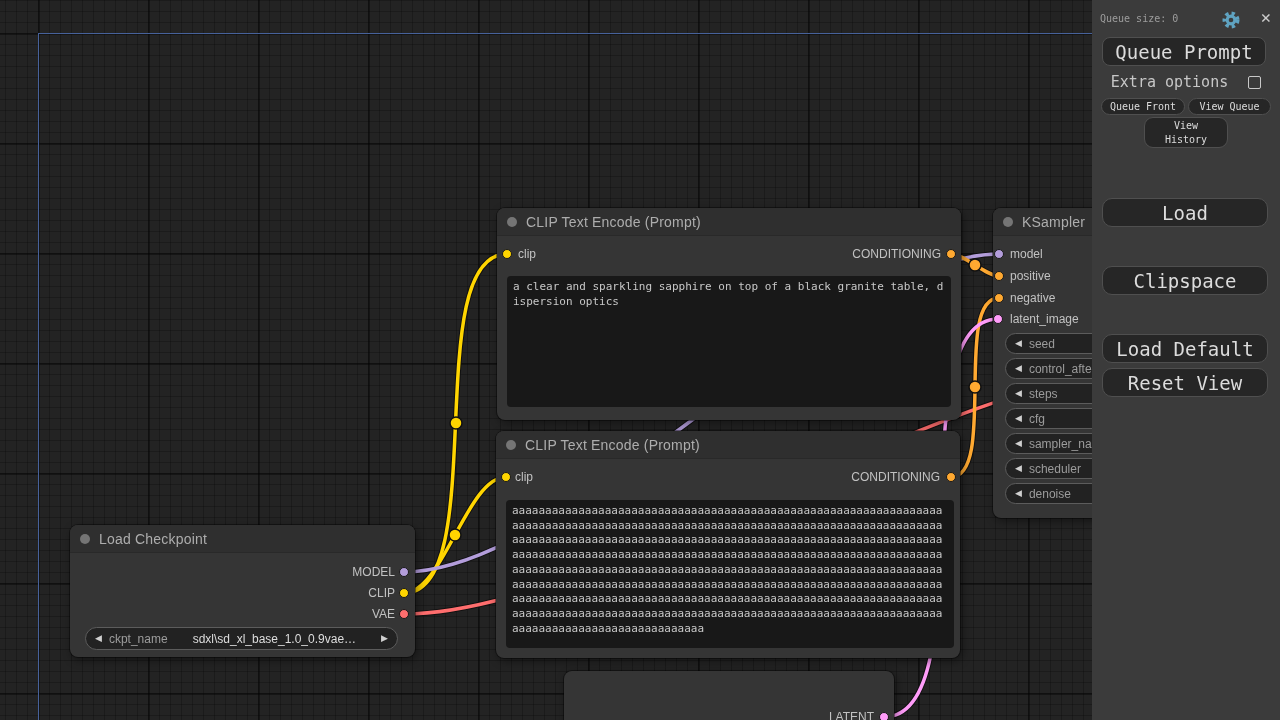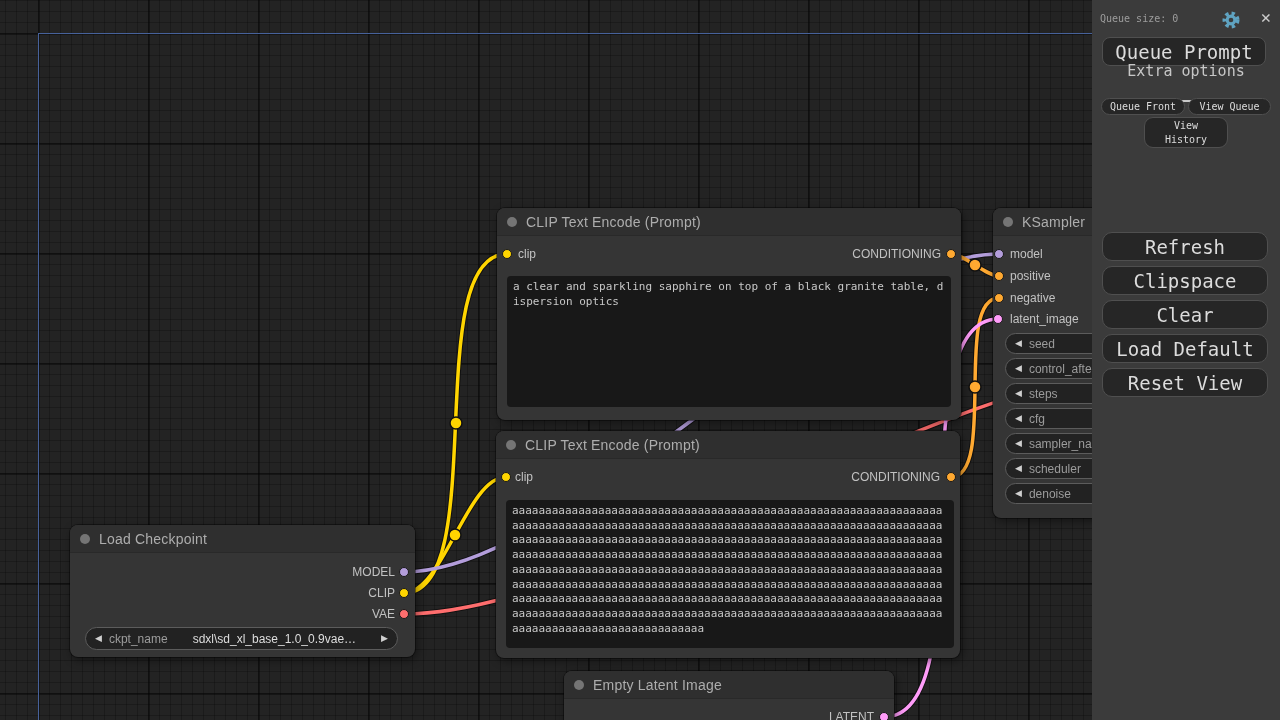--- a/index.html
+++ b/index.html
@@ -55,21 +55,21 @@
   #menu .btn { position:absolute; background:#262626; border:1px solid #4f4f4f;
     color:#dcdcdc; font-family:inherit; display:flex; align-items:center;
     justify-content:center; cursor:pointer; padding:0; }
   #queue-size { position:absolute; left:8px; top:13px; font-size:10px; color:#9d9d9d; }
   #gear { position:absolute; left:129px; top:10px; width:20px; height:20px; }
   #close-x { position:absolute; right:9px; top:9px; font-size:17px; color:#cccccc;
     line-height:1; cursor:pointer; }
   #queue-prompt { left:10px; top:37px; width:164px; height:29px; font-size:19px; border-radius:8px; }
   #extra-row { position:absolute; left:0; top:74px; width:100%; height:16px;
     display:flex; align-items:center; justify-content:center; gap:20px;
-    font-size:15px; color:#c7c7c7;flex-direction:column; }
+    font-size:15px; color:#c7c7c7; }
   #extra-checkbox { width:13px; height:13px; border:1.5px solid #c9c9c9;
     border-radius:2px; background:transparent; cursor:pointer; }
   #queue-front { left:9px;  top:98px; width:84px; height:17px; font-size:10px; border-radius:9px; }
   #view-queue  { left:96px; top:98px; width:83px; height:17px; font-size:10px; border-radius:9px; }
   #view-history{ left:52px; top:117px; width:84px; height:31px; font-size:10px;
     line-height:1.35; border-radius:9px; white-space:pre-line; text-align:center; }
   .big-btn { left:10px; width:166px; height:29px; font-size:19px; border-radius:10px; }
 </style>
 </head>
 <body>
@@ -171,24 +171,20 @@
       <span class="w-arrow">◀</span>
       <span class="w-label">scheduler</span>
     </div>
     <div class="widget-pill" style="left:12px;top:275px;width:250px;height:21px">
       <span class="w-arrow">◀</span>
       <span class="w-label">denoise</span>
     </div>
   </div>
 
   <div class="node" style="left:564px;top:671px;width:330px;height:120px">
-    <div class="node-title">
-      <span class="title-dot"></span>
-      <span>Empty Latent Image</span>
-    </div>
     <span class="slot-label out" style="right:20px;top:46px">LATENT</span>
   </div>
 
   <svg class="layer top" width="1280" height="720" viewBox="0 0 1280 720">
     <circle cx="507" cy="254" r="4.5" stroke="#1a1a1a" fill="#FFD500"></circle>
     <circle cx="951" cy="254" r="4.5" stroke="#1a1a1a" fill="#FFA931"></circle>
     <circle cx="506" cy="477" r="4.5" stroke="#1a1a1a" fill="#FFD500"></circle>
     <circle cx="951" cy="477" r="4.5" stroke="#1a1a1a" fill="#FFA931"></circle>
     <circle cx="404" cy="572" r="4.5" stroke="#1a1a1a" fill="#B39DDB"></circle>
     <circle cx="404" cy="593" r="4.5" stroke="#1a1a1a" fill="#FFD500"></circle>
@@ -215,18 +211,17 @@
   <div id="extra-row">
     <span>Extra options</span>
     <span id="extra-checkbox"></span>
   </div>
 
   <button class="btn" id="queue-front">Queue Front</button>
   <button class="btn" id="view-queue">View Queue</button>
   <button class="btn" id="view-history">View
 History</button>
 
-  <button class="btn big-btn" style="top:232px">Refresh</button>
+  <button class="btn big-btn" style="top:198px">Load</button>
   <button class="btn big-btn" style="top:266px">Clipspace</button>
-  <button class="btn big-btn" style="top:300px">Clear</button>
   <button class="btn big-btn" style="top:334px">Load Default</button>
   <button class="btn big-btn" style="top:368px">Reset View</button>
 </aside>
 
 </body></html>

